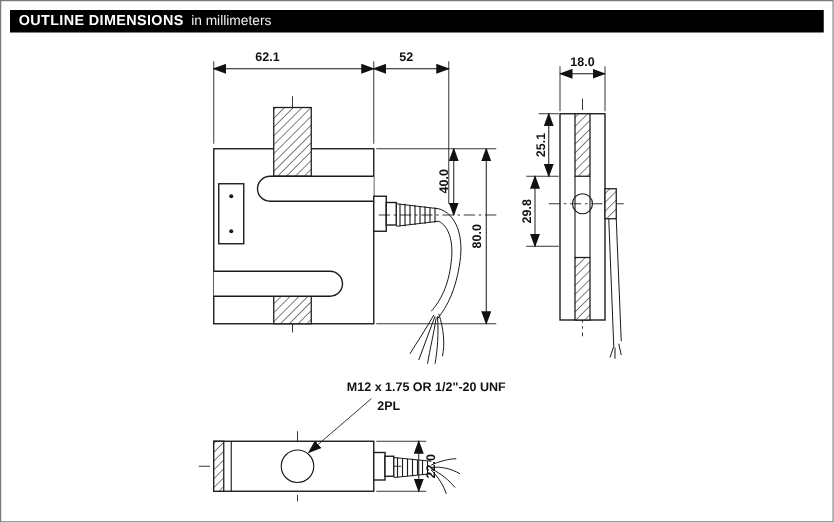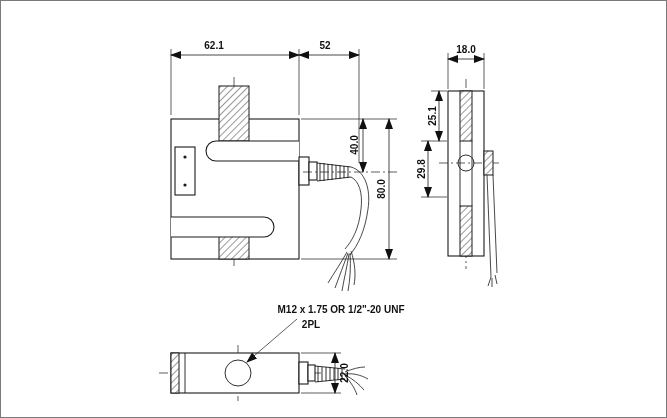--- a/index.html
+++ b/index.html
@@ -29,20 +29,24 @@
   .center  { fill:none; stroke:#1a1a1a; stroke-width:0.7; stroke-dasharray:9 3 2 3; }
   .hatched { fill:url(#hatch); stroke:#1a1a1a; stroke-width:1; }
   .dimtext  { font-family:"Liberation Sans",sans-serif; font-size:10px; font-weight:bold; fill:#111111; }
   .notetext { font-family:"Liberation Sans",sans-serif; font-size:10px; font-weight:bold; fill:#111111; }
 </style>
 </head>
 <body>
 
 <div class="page">
 
+  <div class="header">
+    <span class="title">OUTLINE DIMENSIONS</span>
+    <span class="subtitle">in millimeters</span>
+  </div>
 
   <svg class="drawing" width="667" height="418" viewBox="0 0 667 418">
     <defs>
       <marker id="arr" markerWidth="11" markerHeight="8" refX="10" refY="4" orient="auto-start-reverse" markerUnits="userSpaceOnUse">
         <path d="M0,0 L11,4 L0,8 z" fill="#111"></path>
       </marker>
       <pattern id="hatch" patternUnits="userSpaceOnUse" width="5" height="5" patternTransform="rotate(45)">
         <rect width="5" height="5" fill="#ffffff"></rect>
         <line x1="0" y1="0" x2="0" y2="5" stroke="#333" stroke-width="1"></line>
       </pattern>

